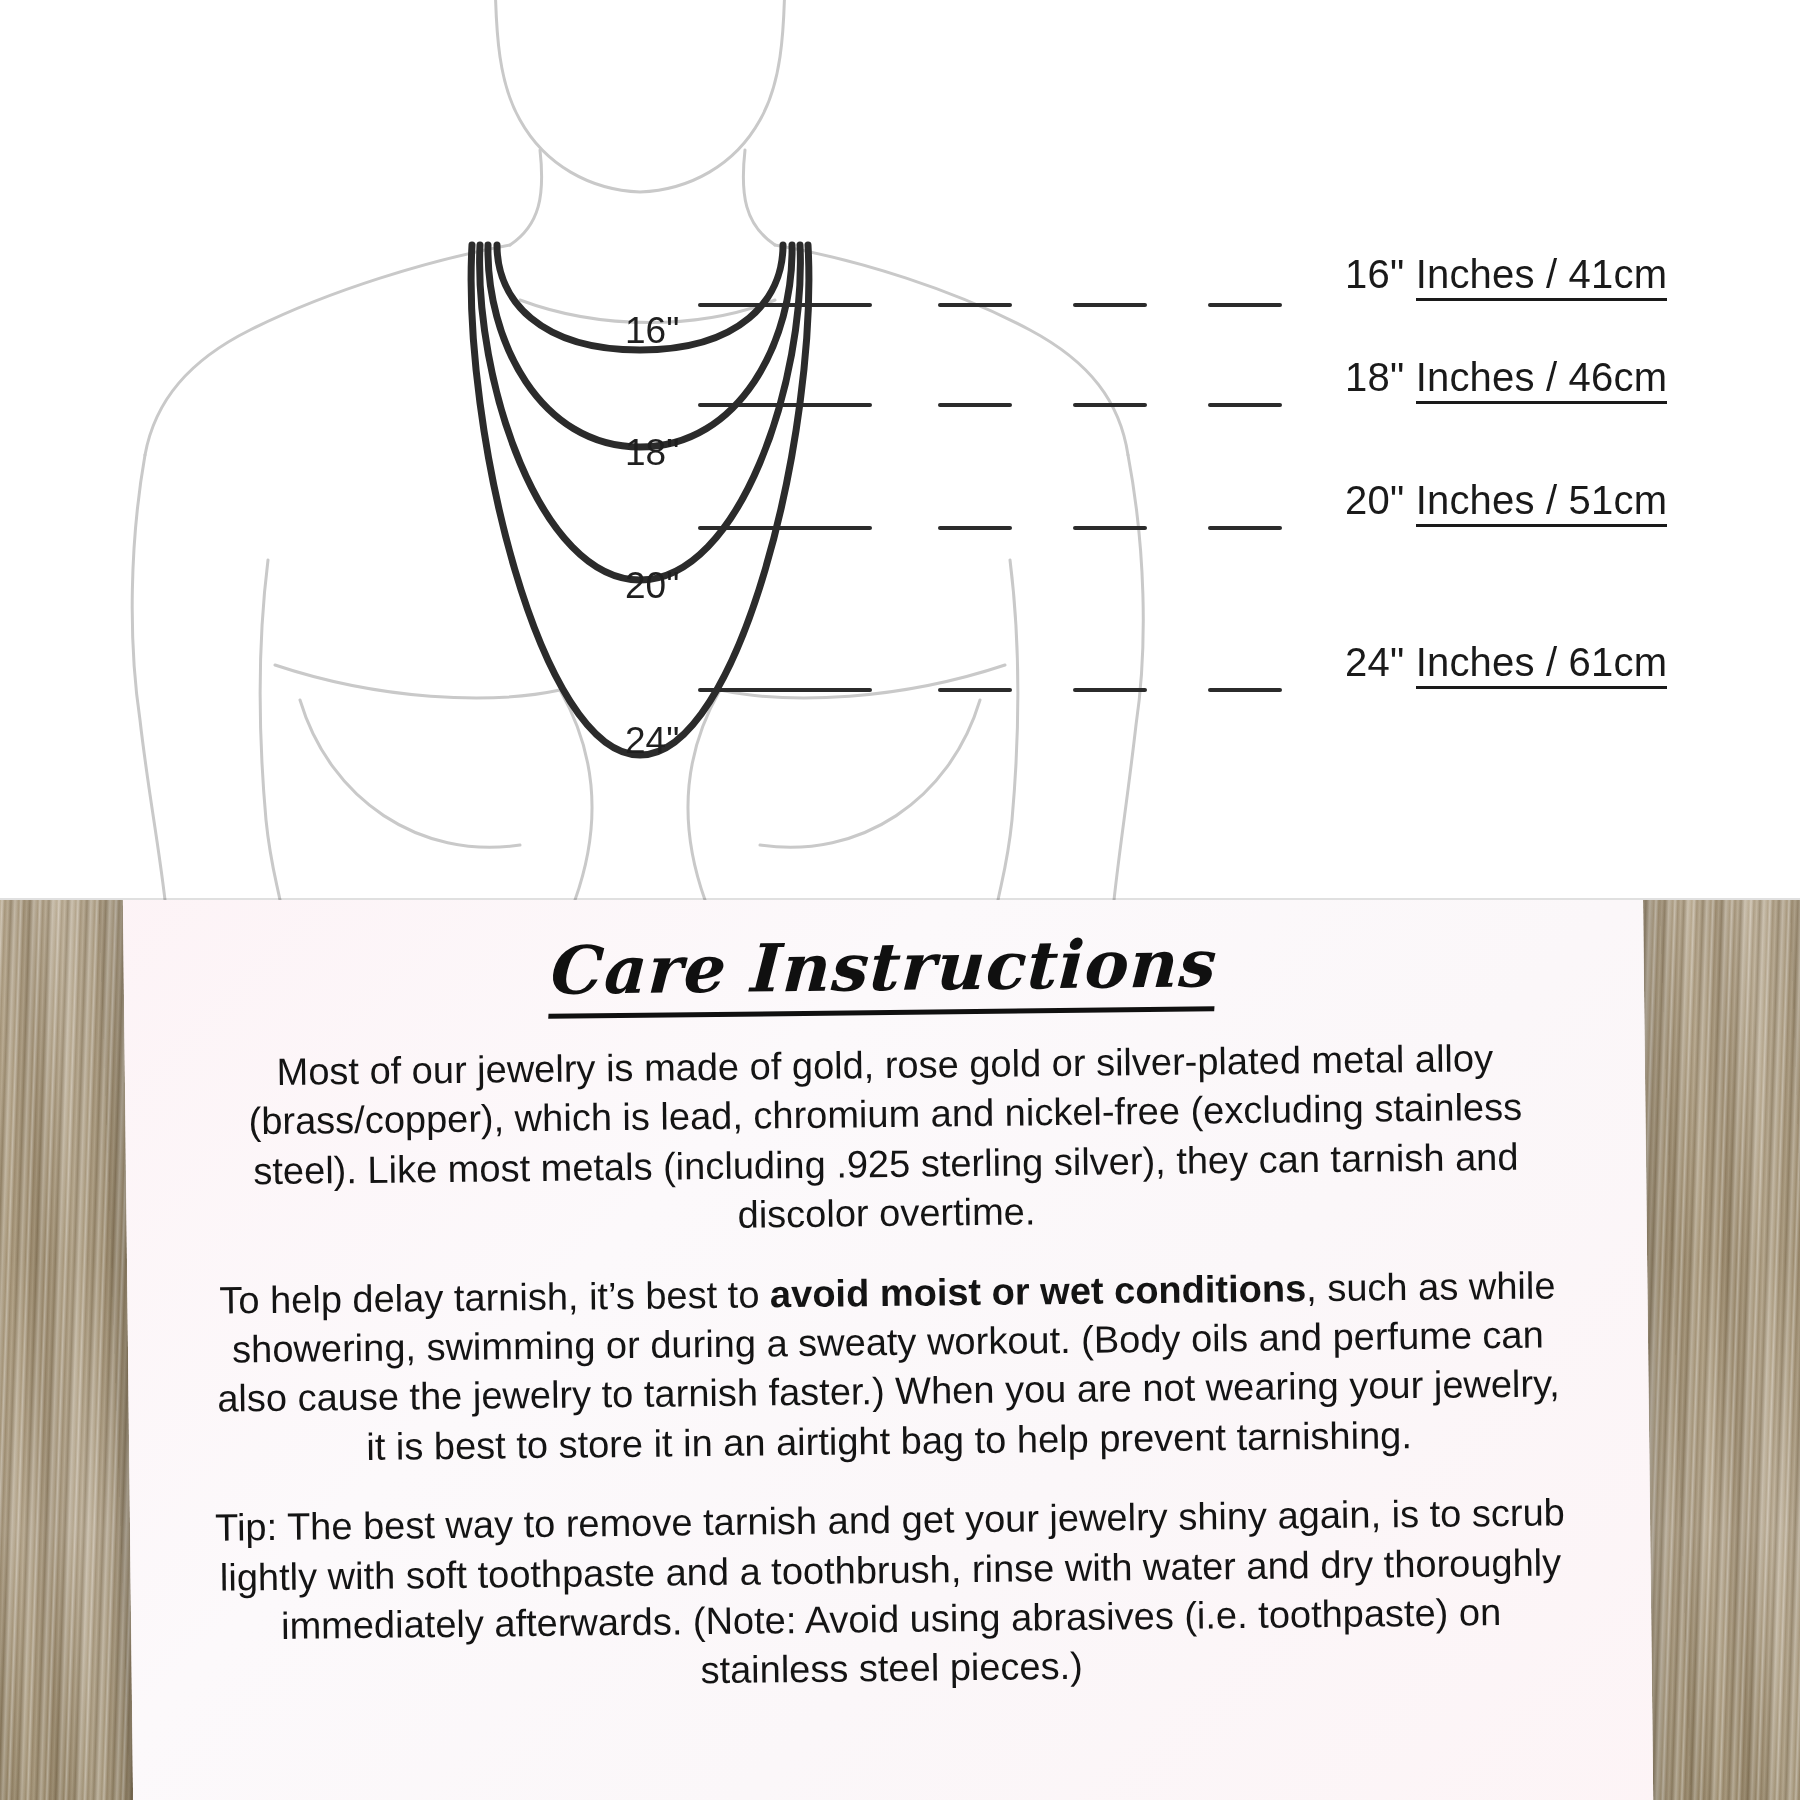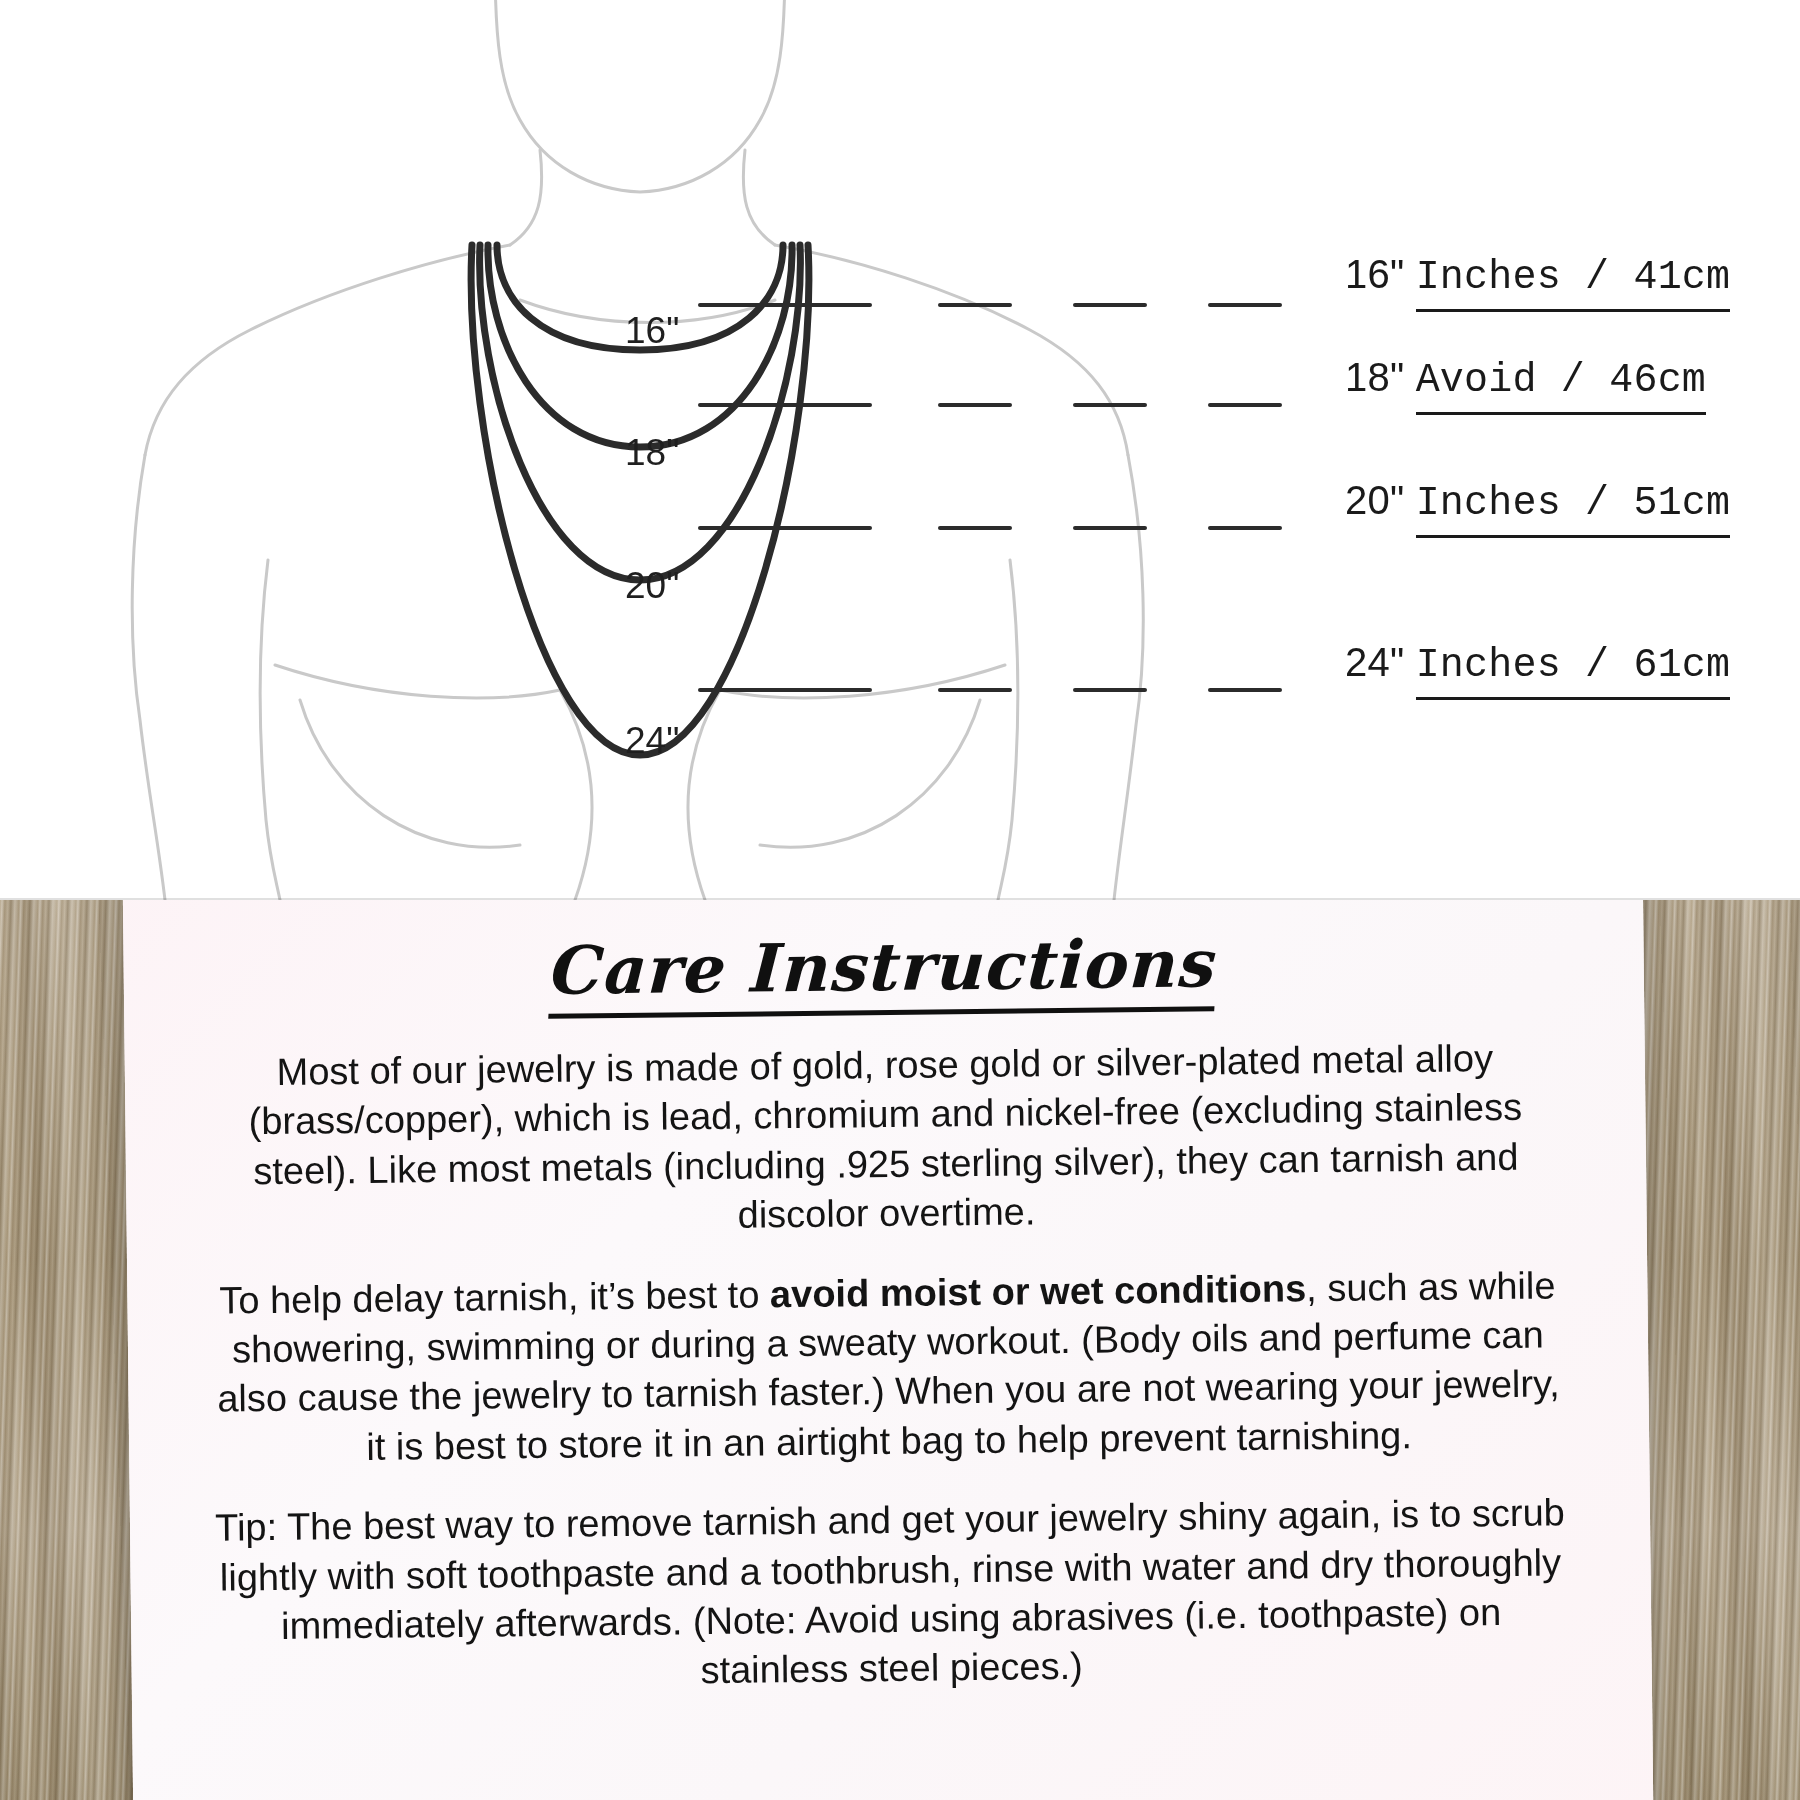--- a/index.html
+++ b/index.html
@@ -33,22 +33,21 @@
   .len-label {
     position: absolute;
     font-family: "Liberation Sans", sans-serif;
     font-size: 40px;
     color: #1a1a1a;
     white-space: nowrap;
     letter-spacing: 0.2px;
   }
   .len-label .underlined {
     border-bottom: 3px solid #1a1a1a;
-    padding-bottom: 9px;
-    font-family: Liberation Mono, monospace;
+    padding-bottom: 2px;
   }
 
   .chain-tag {
     position: absolute;
     font-family: "Liberation Sans", sans-serif;
     font-size: 37px;
     color: #1f1f1f;
     white-space: nowrap;
   }
 
@@ -217,21 +216,21 @@
   <div class="chain-tag" style="left:625px; top:432px;">18"</div>
   <div class="chain-tag" style="left:625px; top:565px;">20"</div>
   <div class="chain-tag" style="left:625px; top:720px;">24"</div>
 
   <div class="len-label" style="left:1345px; top:252px;">
     <span>16"</span>
     <span class="underlined">Inches / 41cm</span>
   </div>
   <div class="len-label" style="left:1345px; top:355px;">
     <span>18"</span>
-    <span class="underlined">Avoid / 46cm</span>
+    <span class="underlined">Inches / 46cm</span>
   </div>
   <div class="len-label" style="left:1345px; top:478px;">
     <span>20"</span>
     <span class="underlined">Inches / 51cm</span>
   </div>
   <div class="len-label" style="left:1345px; top:640px;">
     <span>24"</span>
     <span class="underlined">Inches / 61cm</span>
   </div>
 </div>

